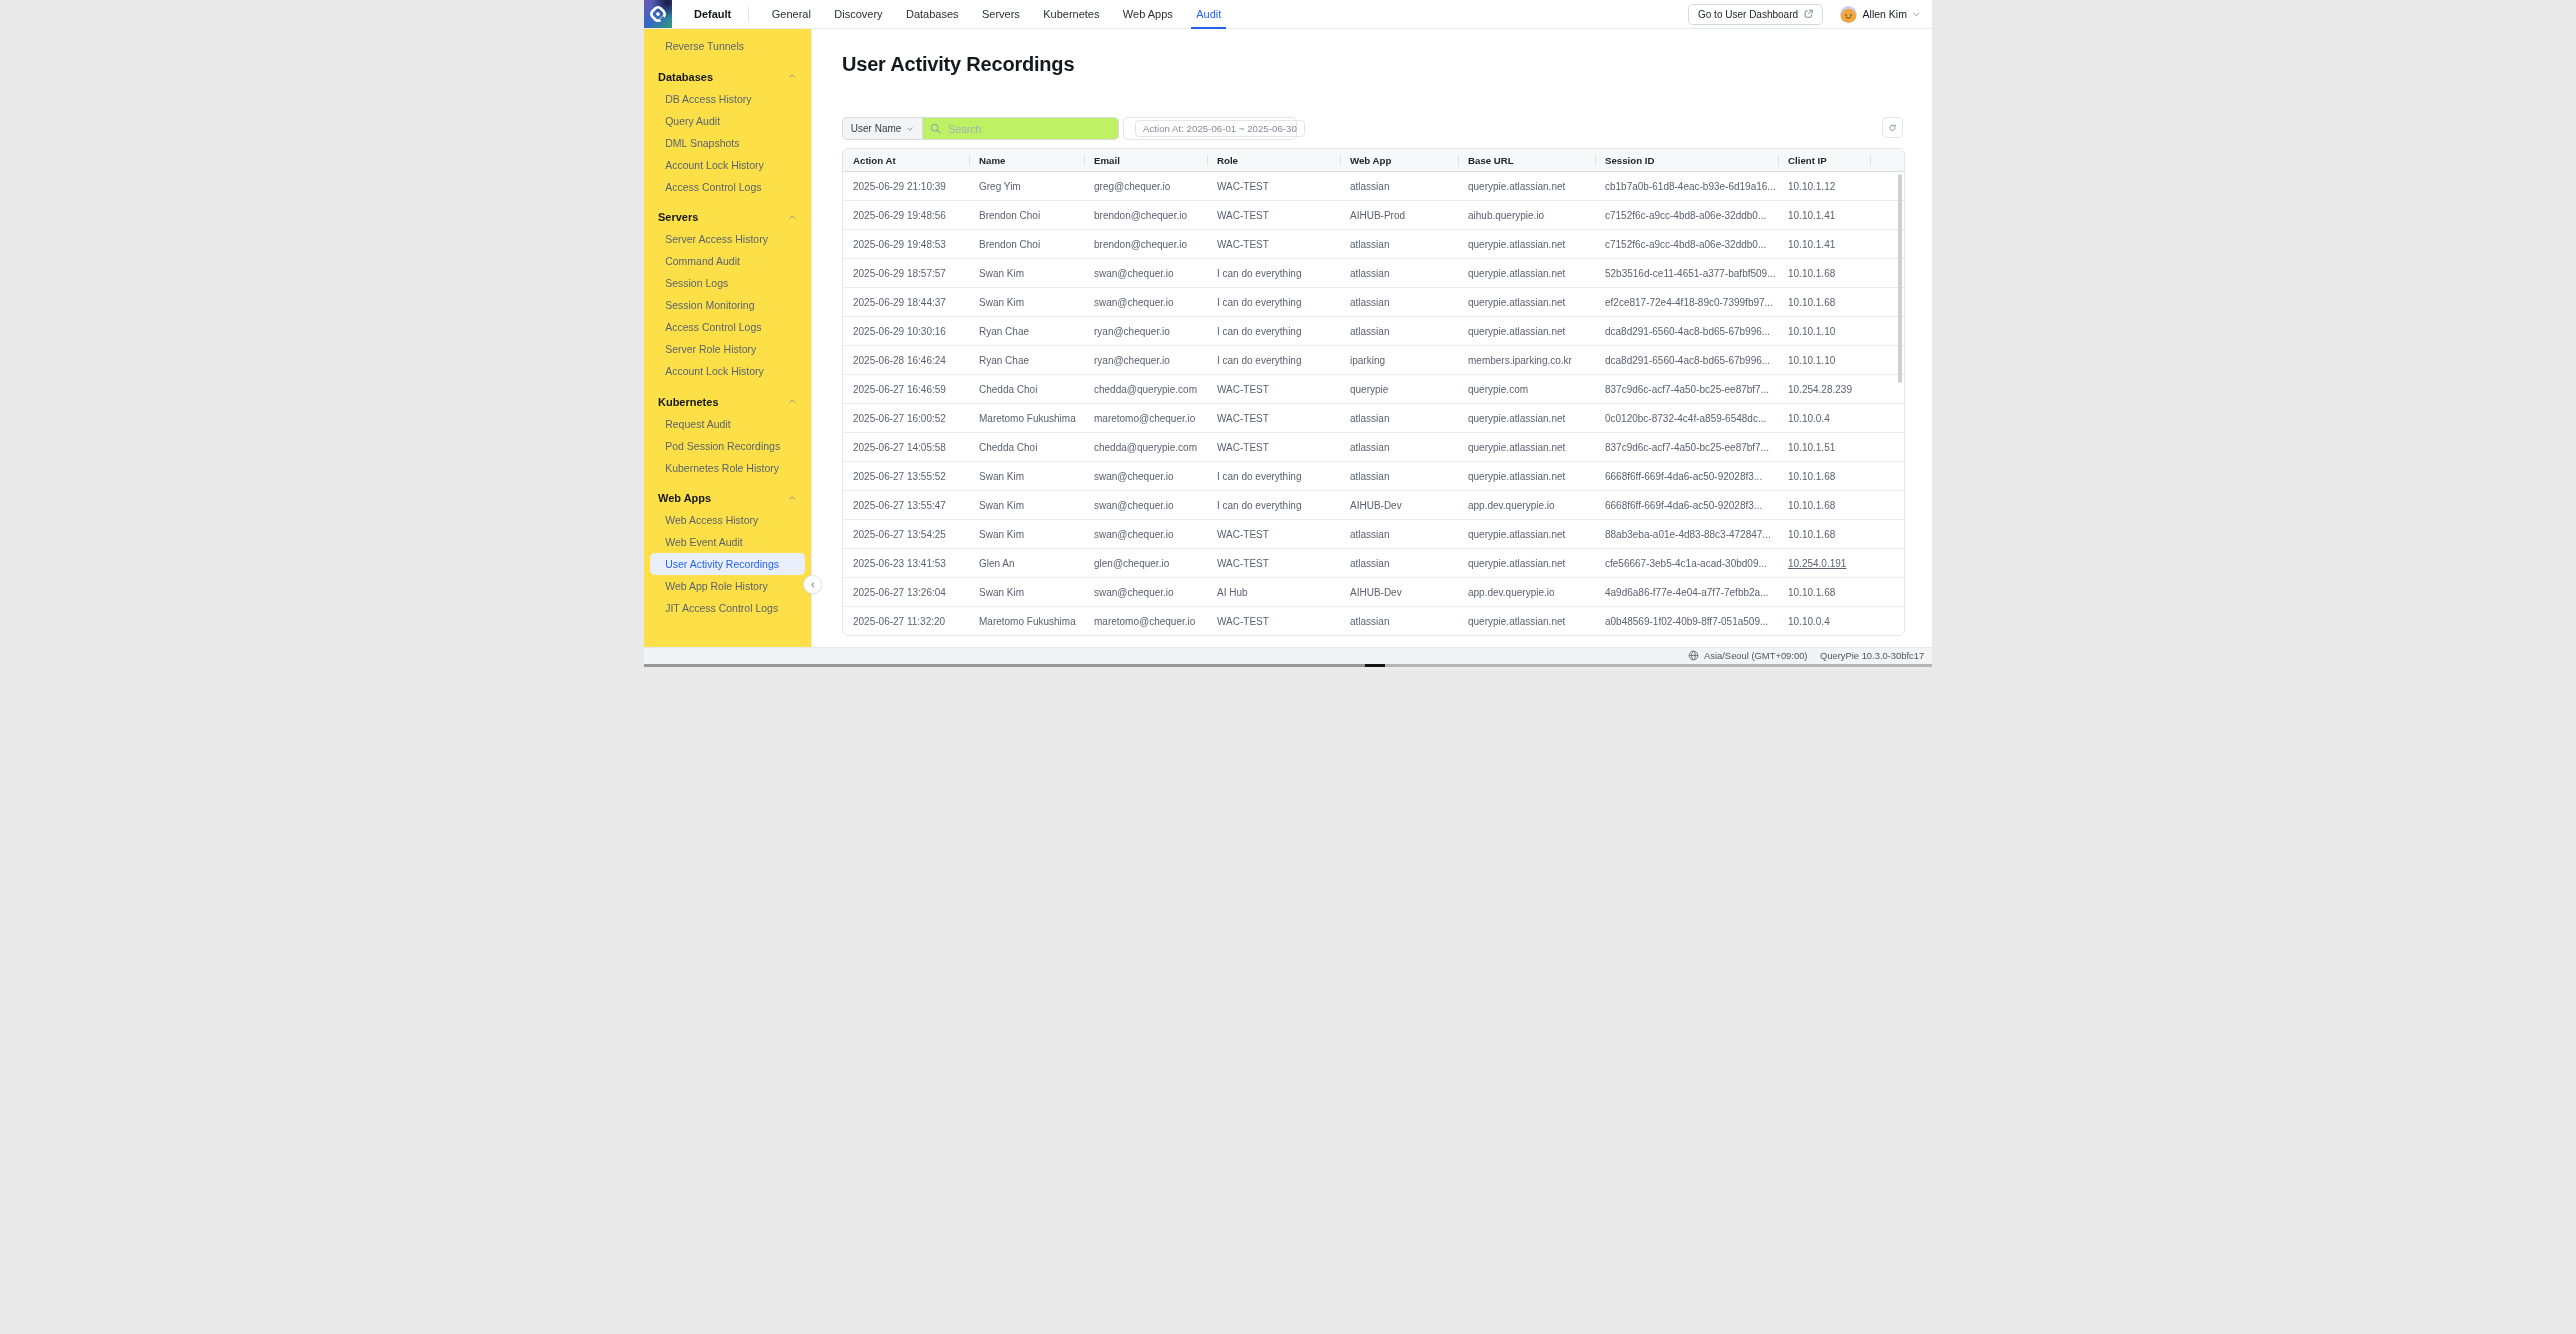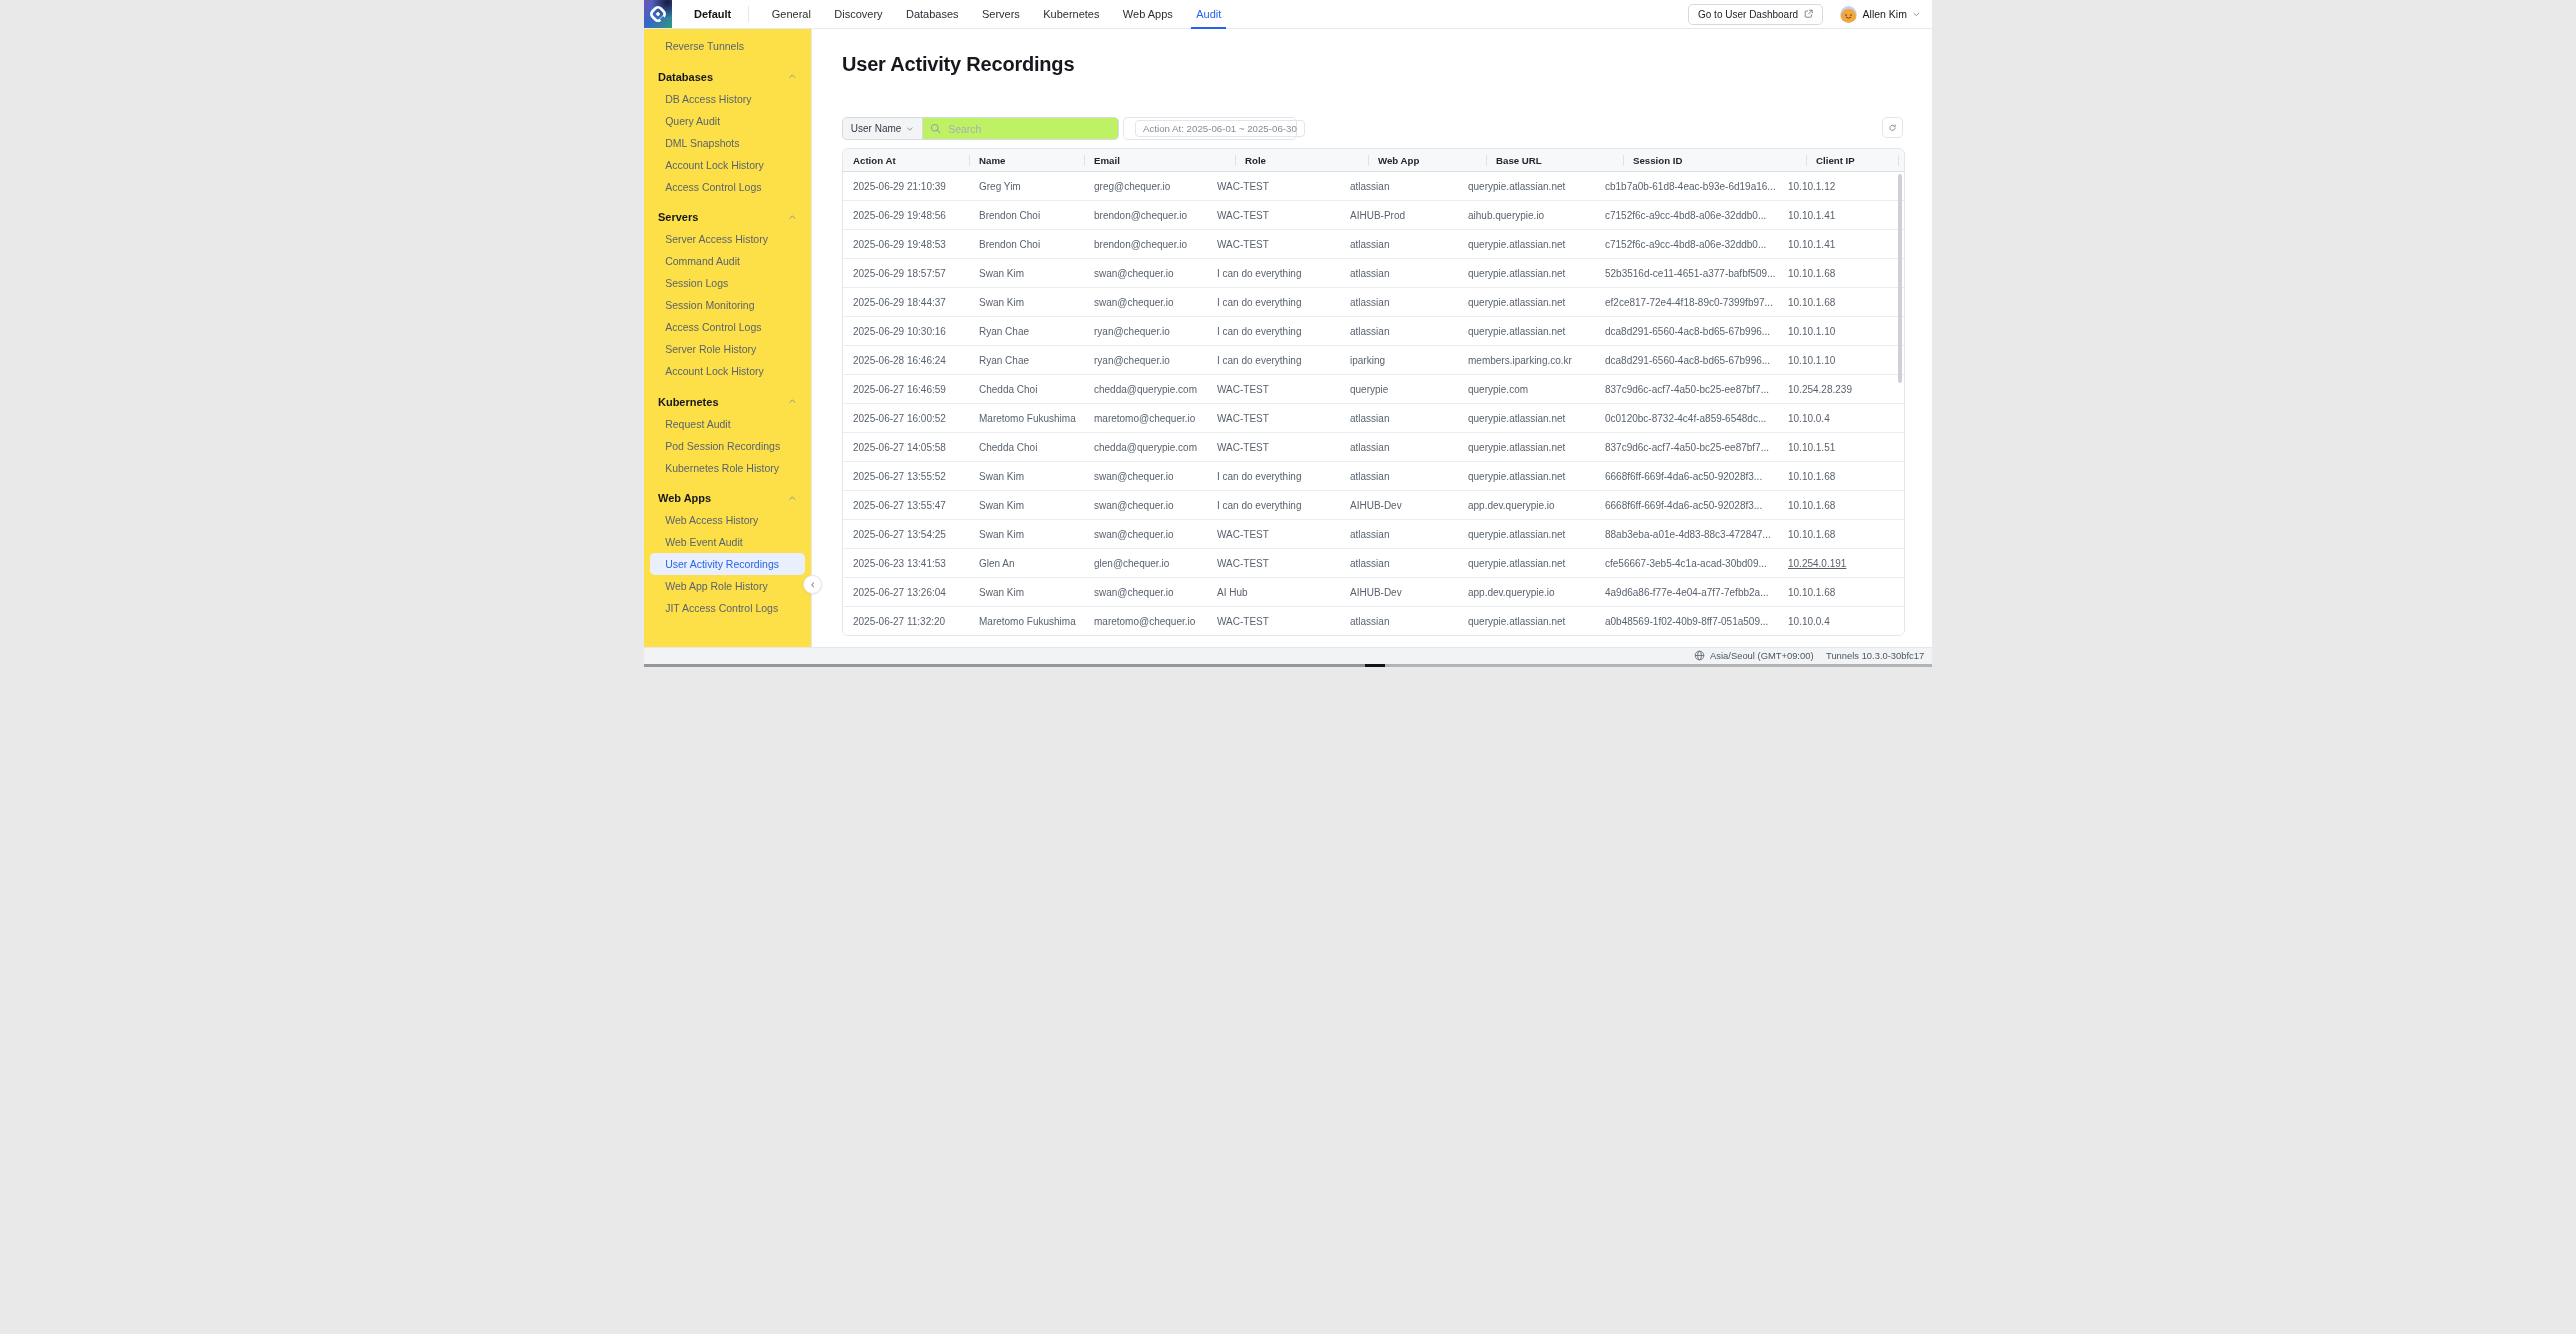--- a/index.html
+++ b/index.html
@@ -222,21 +222,21 @@
             <path d="M14.3 1.6v2.9h-2.9" fill="none" stroke="#5d6570" stroke-width="1.5" stroke-linecap="round" stroke-linejoin="round"></path>
           </svg>
       </button>
     </div>
 
     <div class="table">
       <div class="thead">
           <div class="th" style="width: 126px;">Action At</div>
           <div class="th" style="width: 115px;">Name</div>
           <div class="th" style="width: 123px;">Email</div>
-          <div class="th" style="width: 133px; margin-left: 28px;">Role</div>
+          <div class="th" style="width: 133px;">Role</div>
           <div class="th" style="width: 118px;">Web App</div>
           <div class="th" style="width: 137px;">Base URL</div>
           <div class="th" style="width: 183px;">Session ID</div>
           <div class="th" style="width: 92px;">Client IP</div>
           <div class="th" style="width: 36px;"></div>
         </div>
       <div class="tbody">
         <div class="vscroll"></div>
       <div class="tr">
             <div class="td" style="width: 126px;">2025-06-29 21:10:39</div>
@@ -420,18 +420,18 @@
 
   <div class="statusbar">
     <span class="tz">
       <svg width="11" height="11" viewBox="0 0 14 14">
           <circle cx="7" cy="7" r="5.5" stroke="#5d6570" fill="none" stroke-width="1.1"></circle>
           <ellipse cx="7" cy="7" rx="2.4" ry="5.5" stroke="#5d6570" fill="none" stroke-width="1.1"></ellipse>
           <path d="M1.5 7 H12.5" stroke="#5d6570" stroke-width="1.1"></path>
         </svg>
       <span>Asia/Seoul (GMT+09:00)</span>
     </span>
-    <span class="ver">Tunnels 10.3.0-30bfc17</span>
+    <span class="ver">QueryPie 10.3.0-30bfc17</span>
   </div>
   <div class="bottomstrip"></div>
 
 </div>
 
 
 </body></html>

